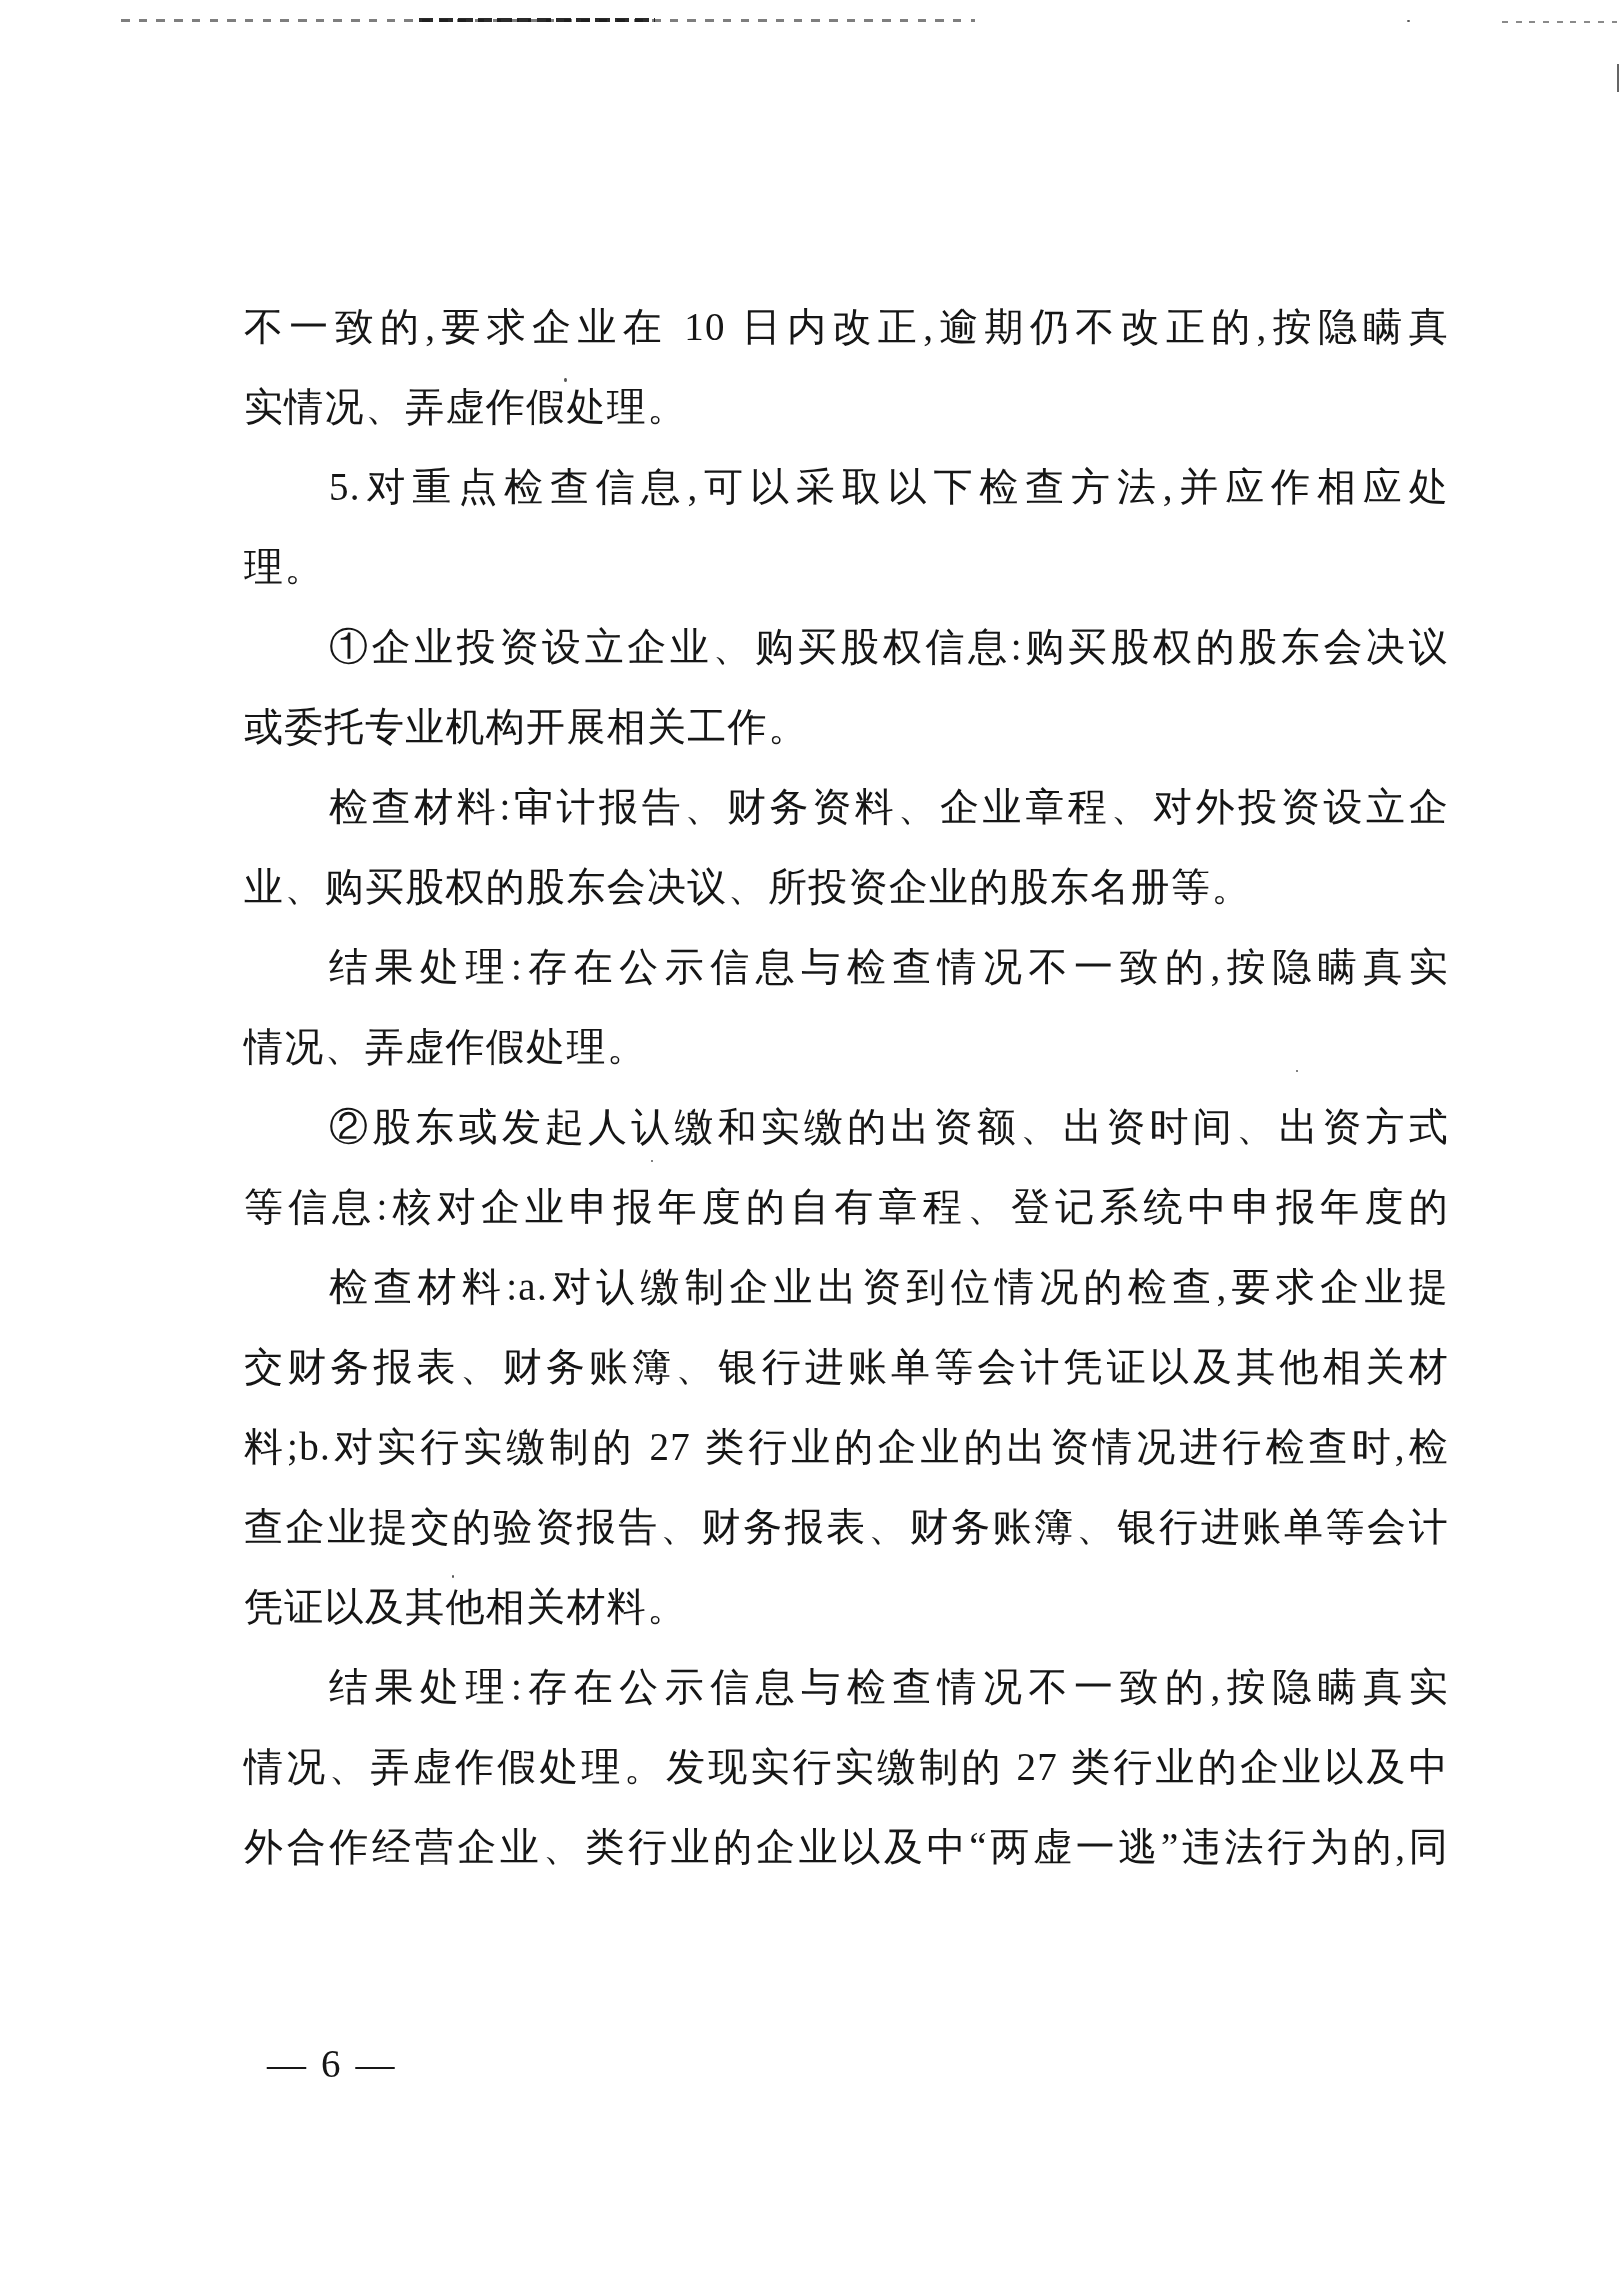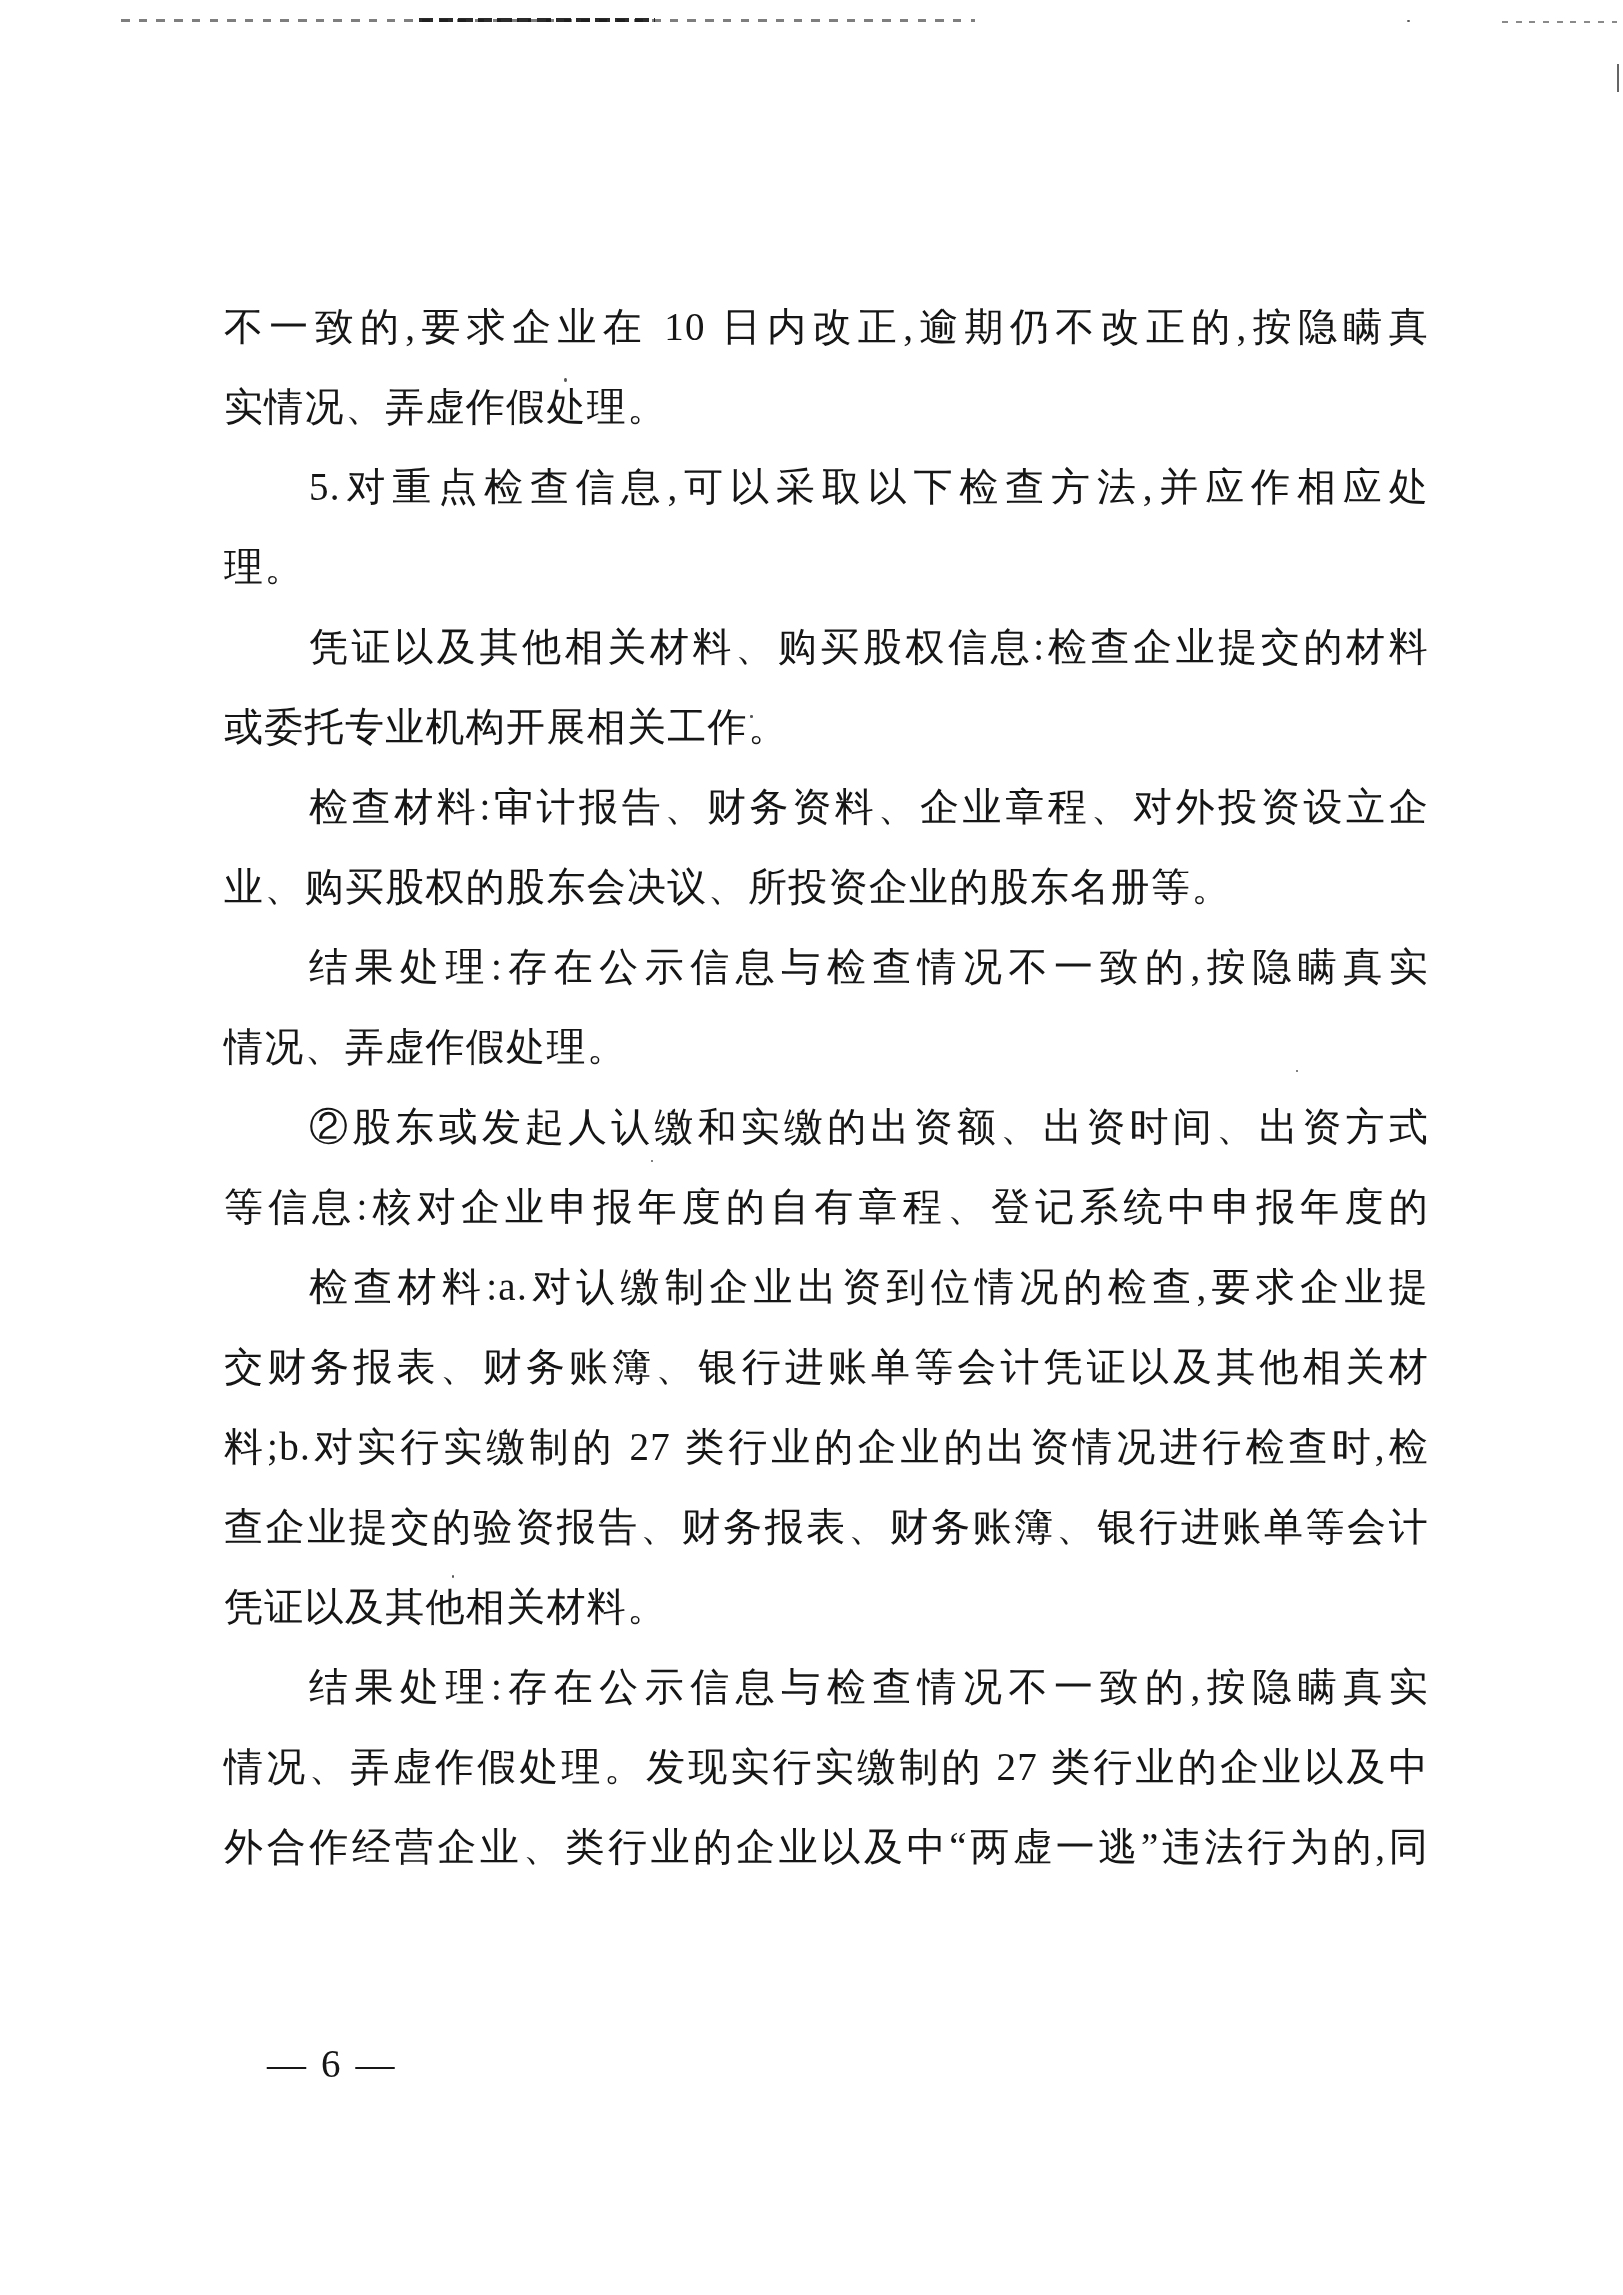--- a/index.html
+++ b/index.html
@@ -13,21 +13,21 @@
     height: 2295px;
     background: #ffffff;
     overflow: hidden;
     font-family: "Liberation Serif", "DejaVu Serif", serif;
     color: #161616;
   }
 
   
   .text-block {
     position: absolute;
-    left: 224px;
+    left: 244px;
     top: 287px;
     width: 1205px;
   }
   .line {
     display: block;
     height: 80px;
     line-height: 80px;
     font-size: 39px;
     letter-spacing: 1.3px;
     white-space: pre-wrap;
@@ -120,21 +120,21 @@
   <span class="speck s4"></span>
   <span class="speck s5"></span>
   <span class="speck s6"></span>
 
   <main class="text-block">
 
   <div class="line line-justify">不一致的,要求企业在 10 日内改正,逾期仍不改正的,按隐瞒真</div>
       <div class="line line-left">实情况、弄虚作假处理。</div>
       <div class="line line-justify line-indent">5.对重点检查信息,可以采取以下检查方法,并应作相应处</div>
       <div class="line line-left">理。</div>
-      <div class="line line-justify line-indent">凭证以及其他相关材料、购买股权信息:检查企业提交的材料</div>
+      <div class="line line-justify line-indent">①企业投资设立企业、购买股权信息:购买股权的股东会决议</div>
       <div class="line line-left">或委托专业机构开展相关工作。</div>
       <div class="line line-justify line-indent">检查材料:审计报告、财务资料、企业章程、对外投资设立企</div>
       <div class="line line-left">业、购买股权的股东会决议、所投资企业的股东名册等。</div>
       <div class="line line-justify line-indent">结果处理:存在公示信息与检查情况不一致的,按隐瞒真实</div>
       <div class="line line-left">情况、弄虚作假处理。</div>
       <div class="line line-justify line-indent">②股东或发起人认缴和实缴的出资额、出资时间、出资方式</div>
       <div class="line line-justify">等信息:核对企业申报年度的自有章程、登记系统中申报年度的</div>
       <div class="line line-justify line-indent">检查材料:a.对认缴制企业出资到位情况的检查,要求企业提</div>
       <div class="line line-justify">交财务报表、财务账簿、银行进账单等会计凭证以及其他相关材</div>
       <div class="line line-justify">料;b.对实行实缴制的 27 类行业的企业的出资情况进行检查时,检</div>

